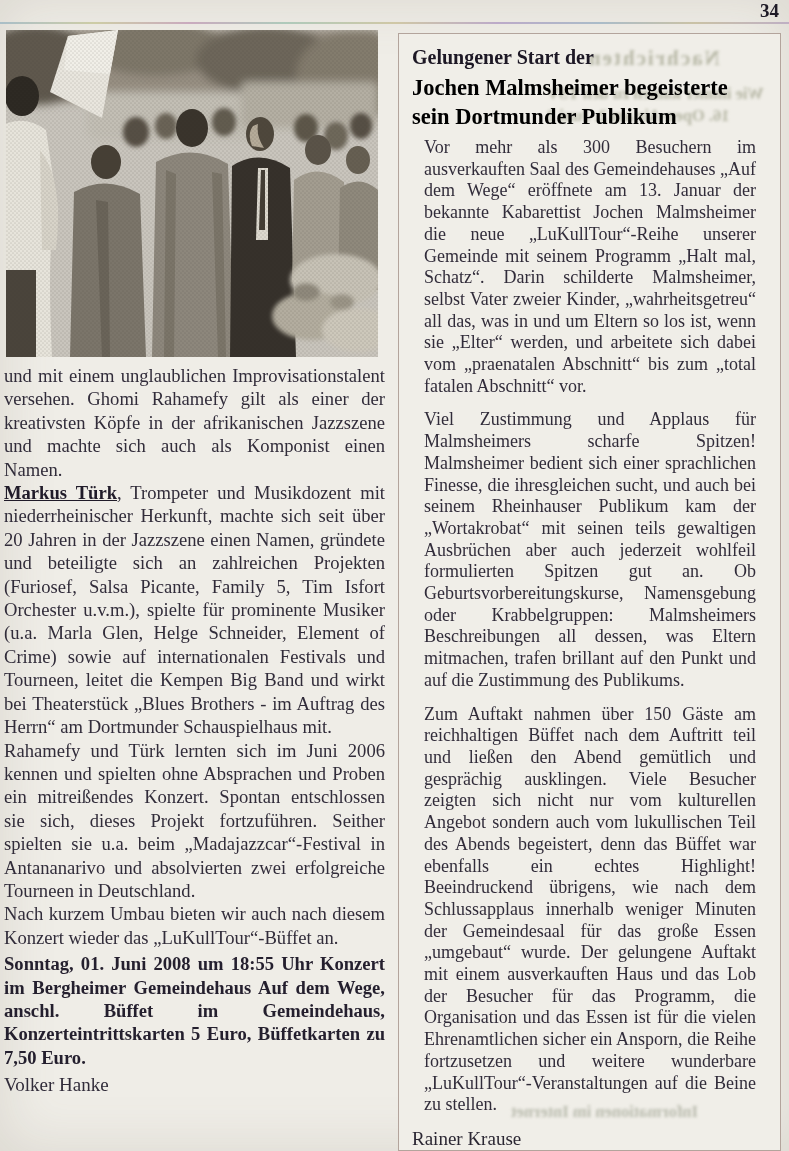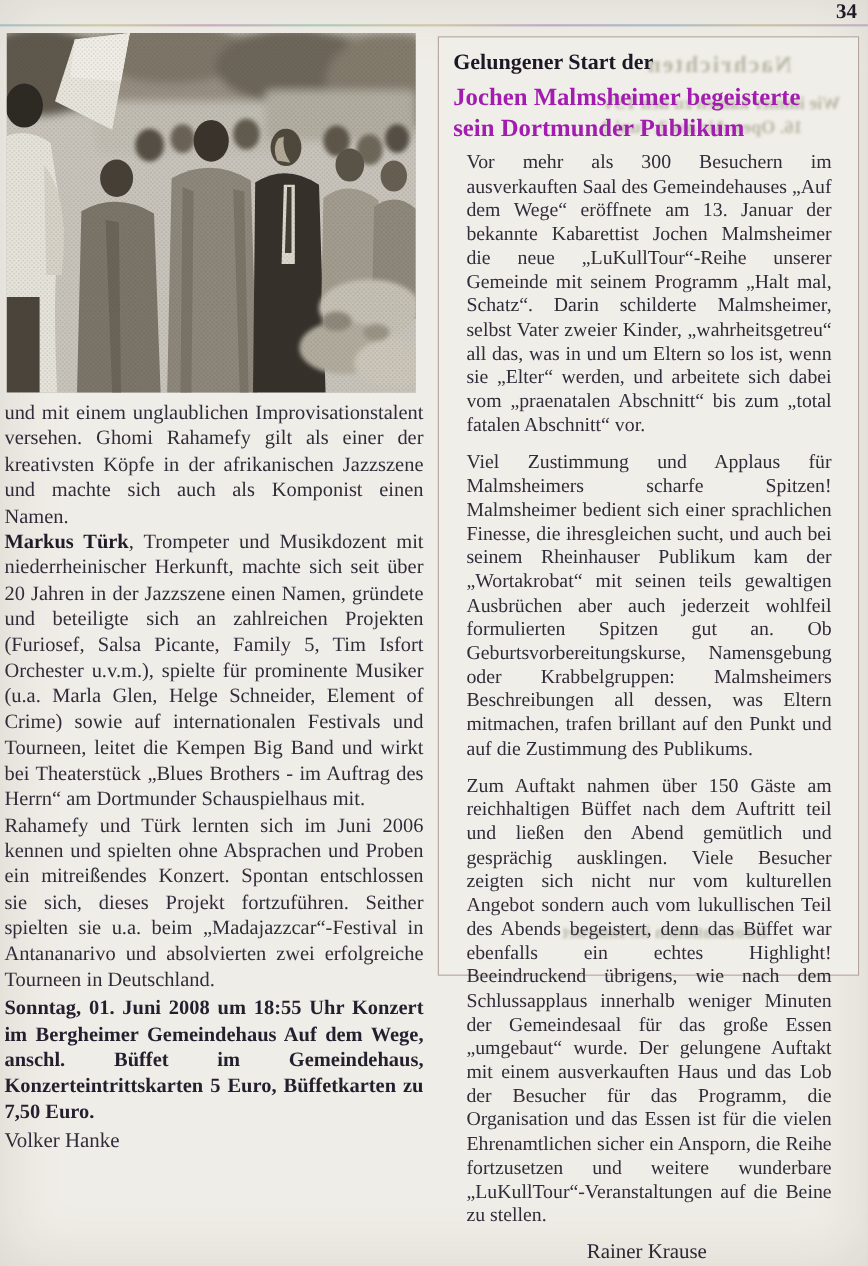--- a/index.html
+++ b/index.html
@@ -28,36 +28,36 @@
     position:absolute; left:6px; top:30px; width:372px; height:327px;
     overflow:hidden; background:#c9c5bd;
   }
   
   .left-col {
     position:absolute; left:4px; top:364px; width:381px;
     font-size:18.6px; line-height:23.4px; text-align:justify;
     color:#312c3a;
   }
   .left-col p { margin:0; }
-  .para b { color:#201b29; }
+  .para b { color:#201b29;text-decoration:underline; }
   .para-bold { font-weight:bold; color:#241f2e; margin-top:3px !important; }
   .sig { margin-top:4px; padding-right:8px; font-size:19px; }
   
   .article-box {
-    position:absolute; left:398px; top:33px; width:383px; height:854px;
+    position:absolute; left:398px; top:33px; width:383px; height:1118px;
     border:1px solid #b3a49c; box-sizing:border-box;
     background:#f0eee8;
     padding:10px 12px 8px 13px;
   }
   .article-content { position:relative; z-index:1; }
   .kicker { font-size:20px; font-weight:bold; line-height:26px; color:#1d1825; }
-  .title  { font-size:22.5px; font-weight:bold; line-height:29px; color:#a21caf; margin-top:3px; }
+  .title  { font-size:22.5px; font-weight:bold; line-height:29px; color:#000000; margin-top:3px; }
   .abody  { margin:12px; font-size:18px; line-height:21.7px; text-align:justify; color:#312c3a; }
   .abody-first { margin-top:6px; }
-  .asig { text-align:center; font-size:19px; margin-top:2px; padding-right:4px; color:#2b2733; }
+  .asig { text-align:left; font-size:19px; margin-top:2px; padding-right:4px; color:#2b2733; }
   
   .ghost {
     position:absolute; z-index:0; transform:scaleX(-1);
     color:rgba(128,132,102,0.50); filter:blur(1.4px);
     font-weight:bold; white-space:nowrap; pointer-events:none;
   }
   .g1 { top:12px;  left:188px; font-size:21px; letter-spacing:2px; }
   .g2 { top:50px;  left:148px; font-size:16.5px; }
   .g3 { top:72px;  left:148px; font-size:16.5px; }
   .g4 { bottom:28px; left:112px; font-size:16.5px; color:rgba(120,126,104,0.45); }
@@ -142,20 +142,21 @@
         <ellipse cx="336" cy="272" rx="12" ry="8" fill="#9b9587"></ellipse>
       </g>
       <rect width="372" height="327" fill="url(#ht)" opacity="0.16"></rect>
     </svg>
   </div>
 
   <div class="left-col">
     <p class="para"><b></b><span>und mit einem unglaublichen Improvisationstalent versehen. Ghomi Rahamefy gilt als einer der kreativsten Köpfe in der afrikanischen Jazzszene und machte sich auch als Komponist einen Namen.</span></p>
     <p class="para"><b>Markus Türk</b><span>, Trompeter und Musikdozent mit niederrheinischer Herkunft, machte sich seit über 20 Jahren in der Jazzszene einen Namen, gründete und beteiligte sich an zahlreichen Projekten (Furiosef, Salsa Picante, Family 5, Tim Isfort Orchester u.v.m.), spielte für prominente Musiker (u.a. Marla Glen, Helge Schneider, Element of Crime) sowie auf internationalen Festivals und Tourneen, leitet die Kempen Big Band und wirkt bei Theaterstück „Blues Brothers - im Auftrag des Herrn“ am Dortmunder Schauspielhaus mit.</span></p>
     <p class="para"><b></b><span>Rahamefy und Türk lernten sich im Juni 2006 kennen und spielten ohne Absprachen und Proben ein mitreißendes Konzert. Spontan entschlossen sie sich, dieses Projekt fortzuführen. Seither spielten sie u.a. beim „Madajazzcar“-Festival in Antananarivo und absolvierten zwei erfolgreiche Tourneen in Deutschland.</span></p>
+    <p class="para"><b></b><span>Nach kurzem Umbau bieten wir auch nach diesem Konzert wieder das „LuKullTour“-Büffet an.</span></p>
     <p class="para para-bold"><span>Sonntag, 01. Juni 2008 um 18:55 Uhr Konzert im Bergheimer Gemeindehaus Auf dem Wege, anschl. Büffet im Gemeindehaus, Konzerteintrittskarten 5 Euro, Büffetkarten zu 7,50 Euro.</span></p>
     <div class="sig">Volker Hanke</div>
   </div>
 
   <div class="article-box">
     <div class="ghost g1">Nachrichten</div>
     <div class="ghost g2">Wie immer kamen zu den TSV</div>
     <div class="ghost g3">16. Open-Air am 2. Juni 2</div>
     <div class="ghost g4">Informationen im Internet</div>
 

